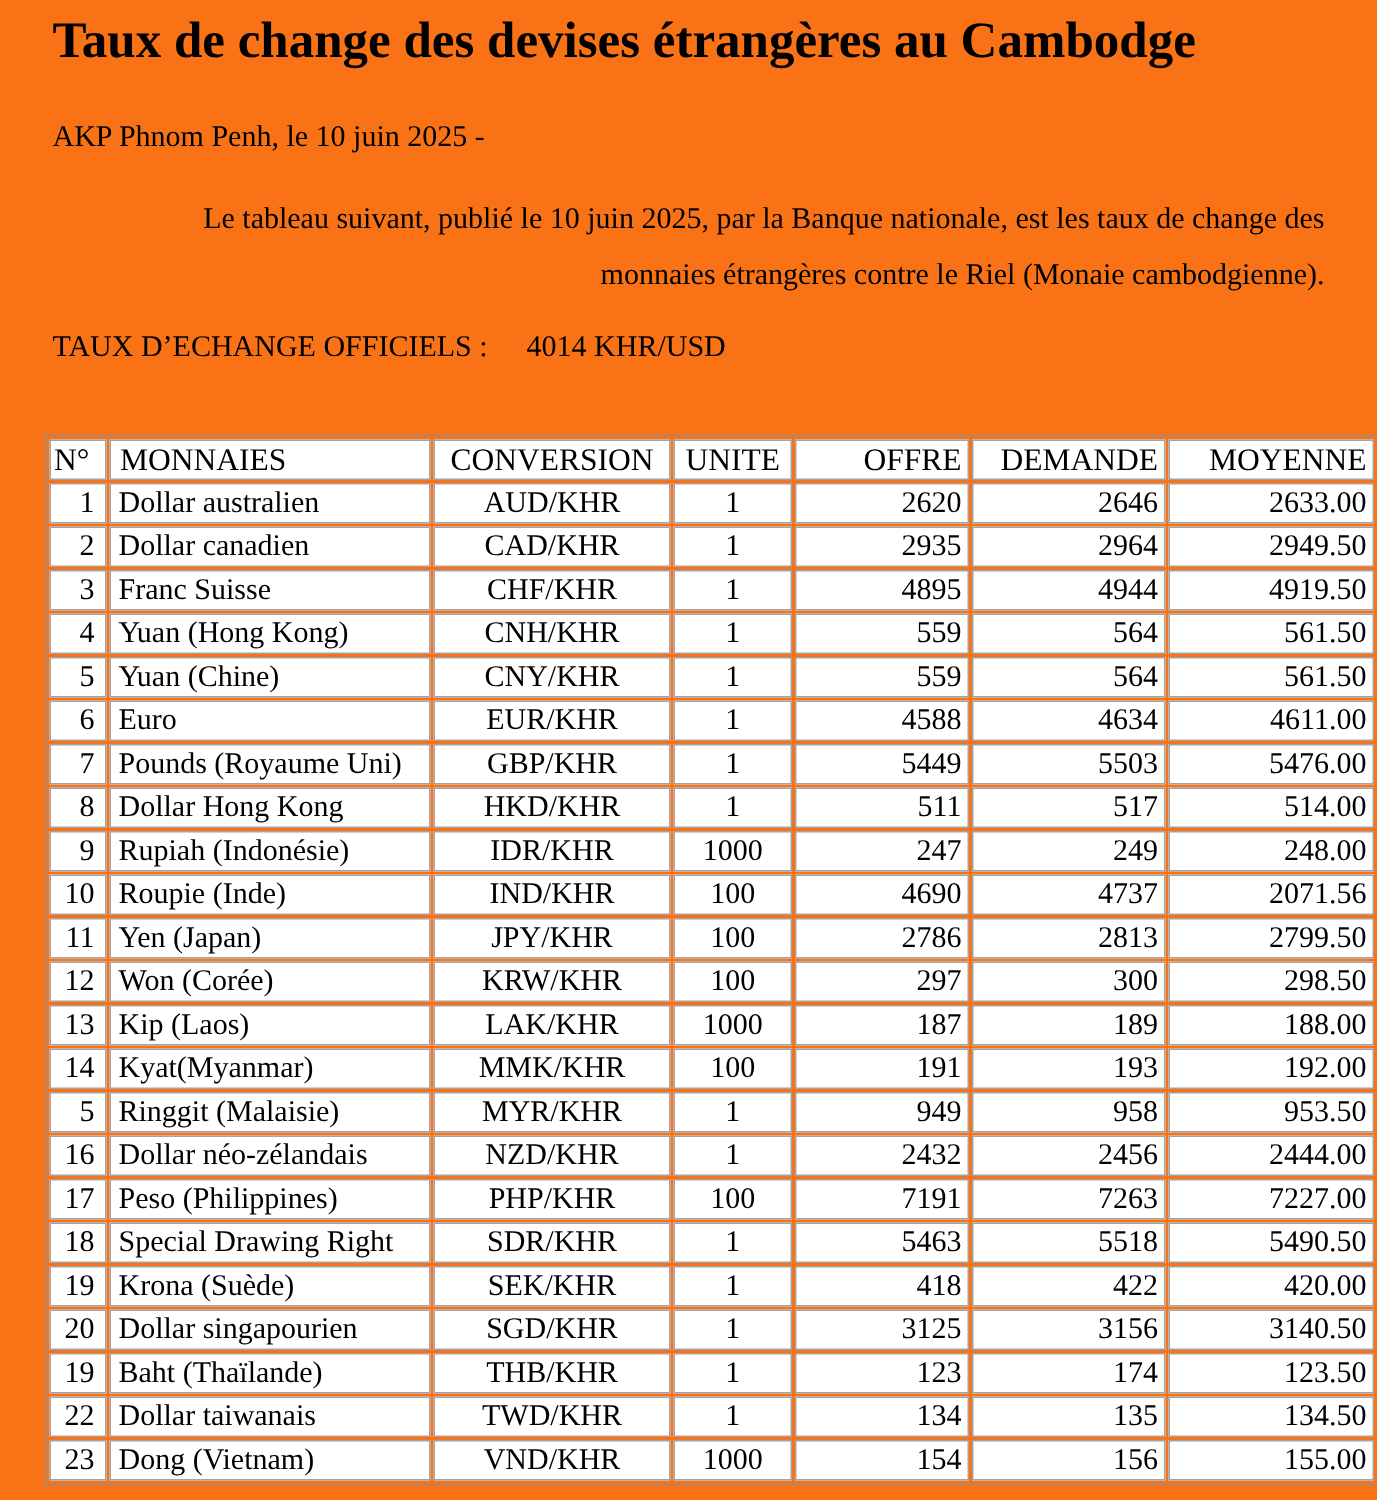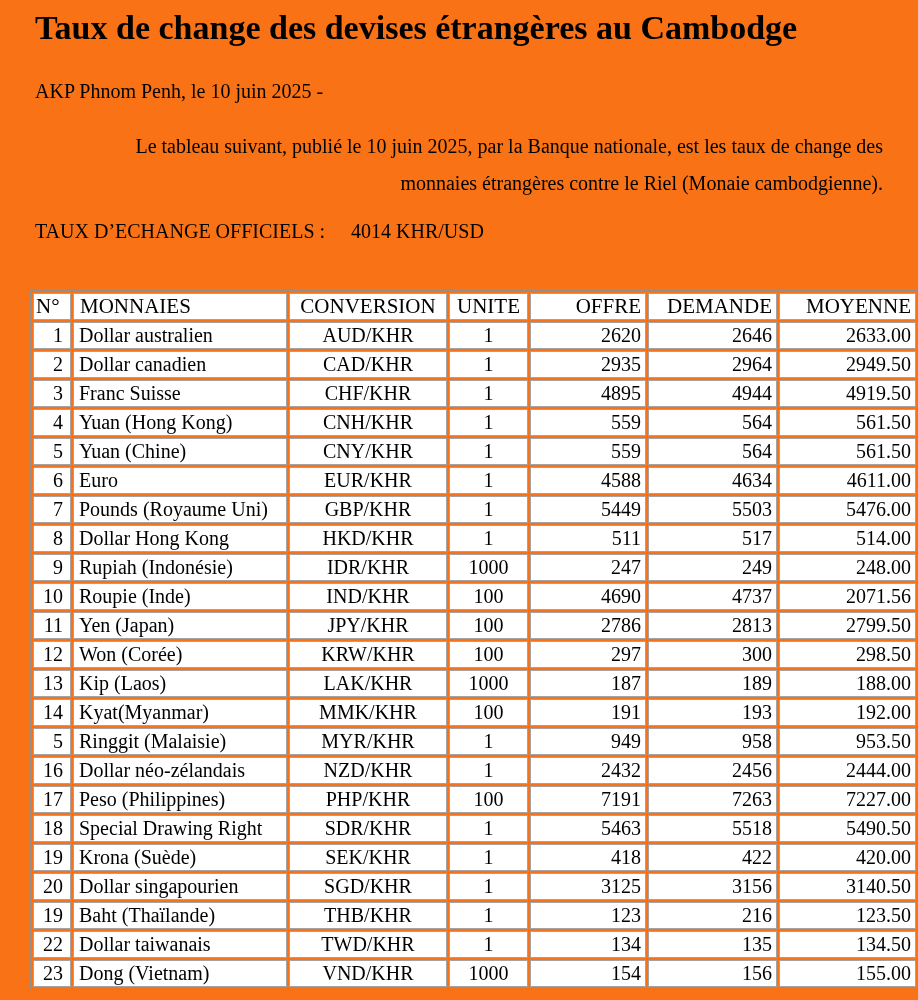--- a/index.html
+++ b/index.html
@@ -301,21 +301,21 @@
           <td class="c4">3125</td>
           <td class="c5">3156</td>
           <td class="c6">3140.50</td>
         </tr>
         <tr>
           <td class="c0">19</td>
           <td class="c1">Baht (Thaïlande)</td>
           <td class="c2">THB/KHR</td>
           <td class="c3">1</td>
           <td class="c4">123</td>
-          <td class="c5">216</td>
+          <td class="c5">174</td>
           <td class="c6">123.50</td>
         </tr>
         <tr>
           <td class="c0">22</td>
           <td class="c1">Dollar taiwanais</td>
           <td class="c2">TWD/KHR</td>
           <td class="c3">1</td>
           <td class="c4">134</td>
           <td class="c5">135</td>
           <td class="c6">134.50</td>

